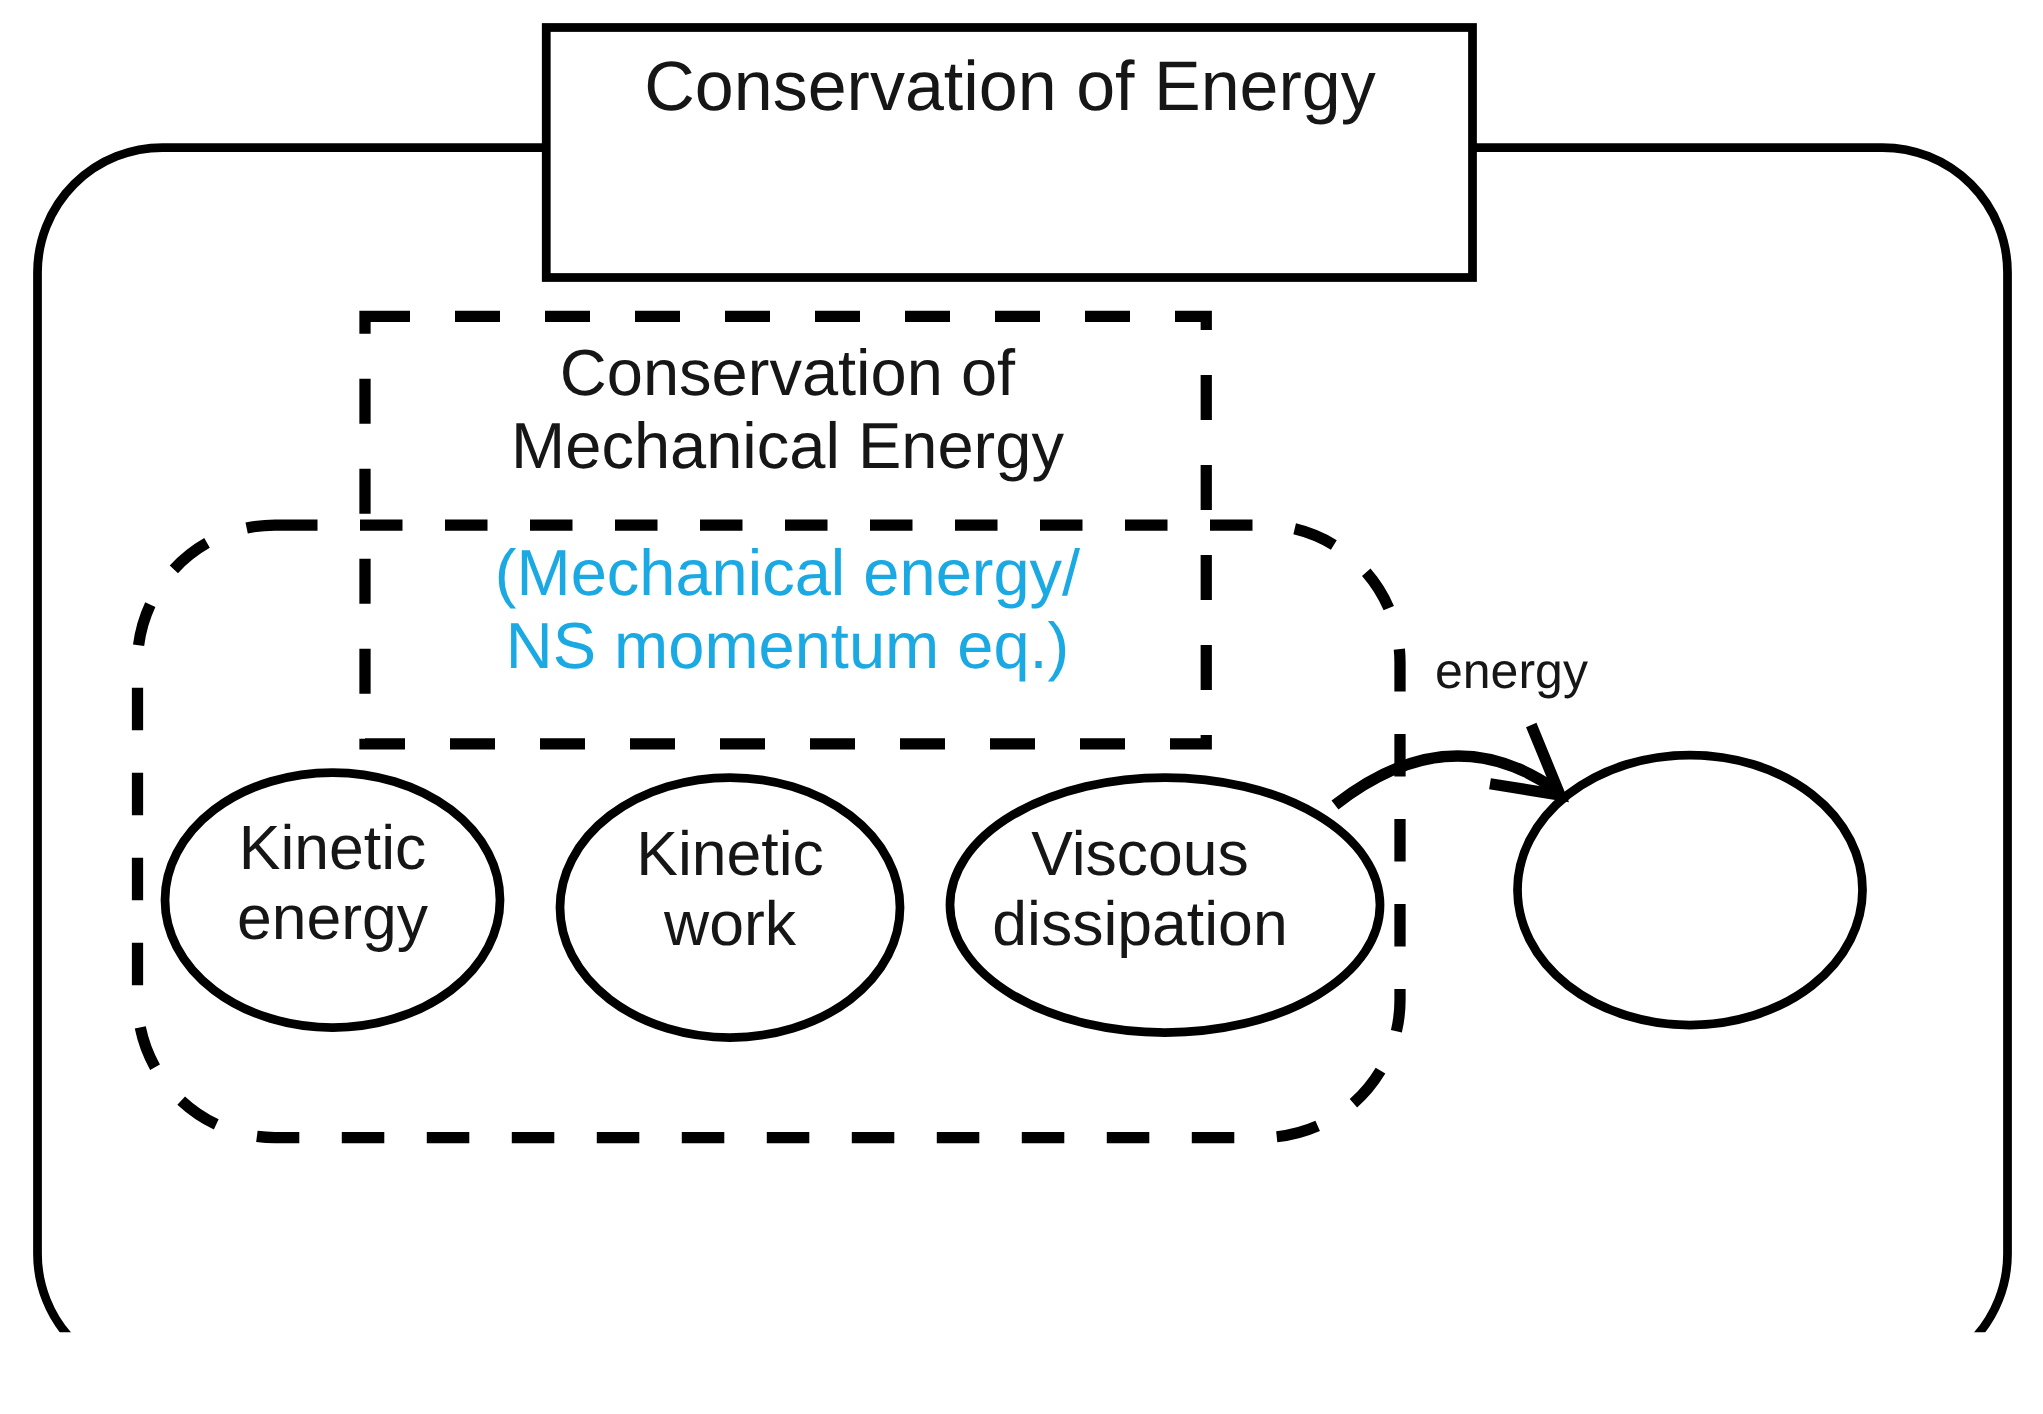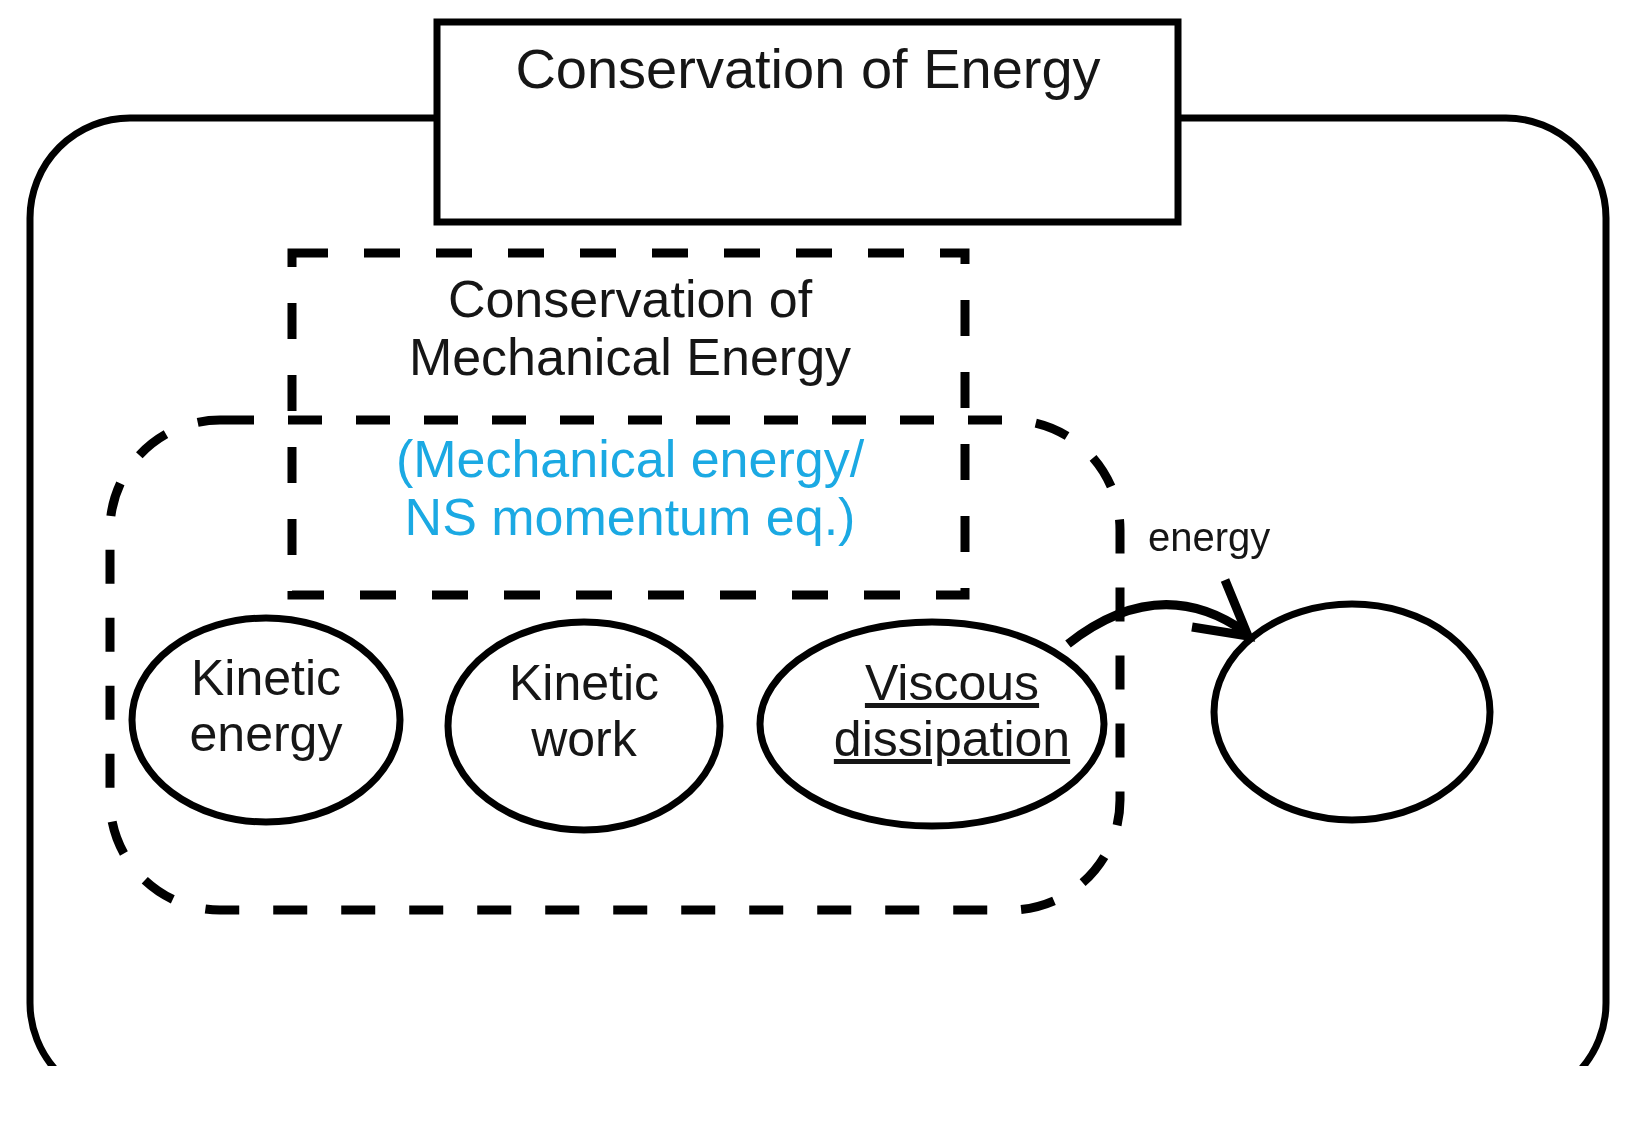--- a/index.html
+++ b/index.html
@@ -70,24 +70,23 @@
     left: 132px;
     top: 650px;
     width: 268px;
   }
   #label-pressure-work {
     left: 448px;
     top: 655px;
     width: 272px;
   }
   #label-viscous-dissipation {
-    left: 772px;
+    left: 732px;
     top: 655px;
     width: 360px;
-    text-decoration: underline;
   }
   #label-heat {
     left: 1215px;
     top: 682px;
     width: 276px;
   }
   #label-linked {
     left: 1148px;
     top: 515px;
     width: 150px;

